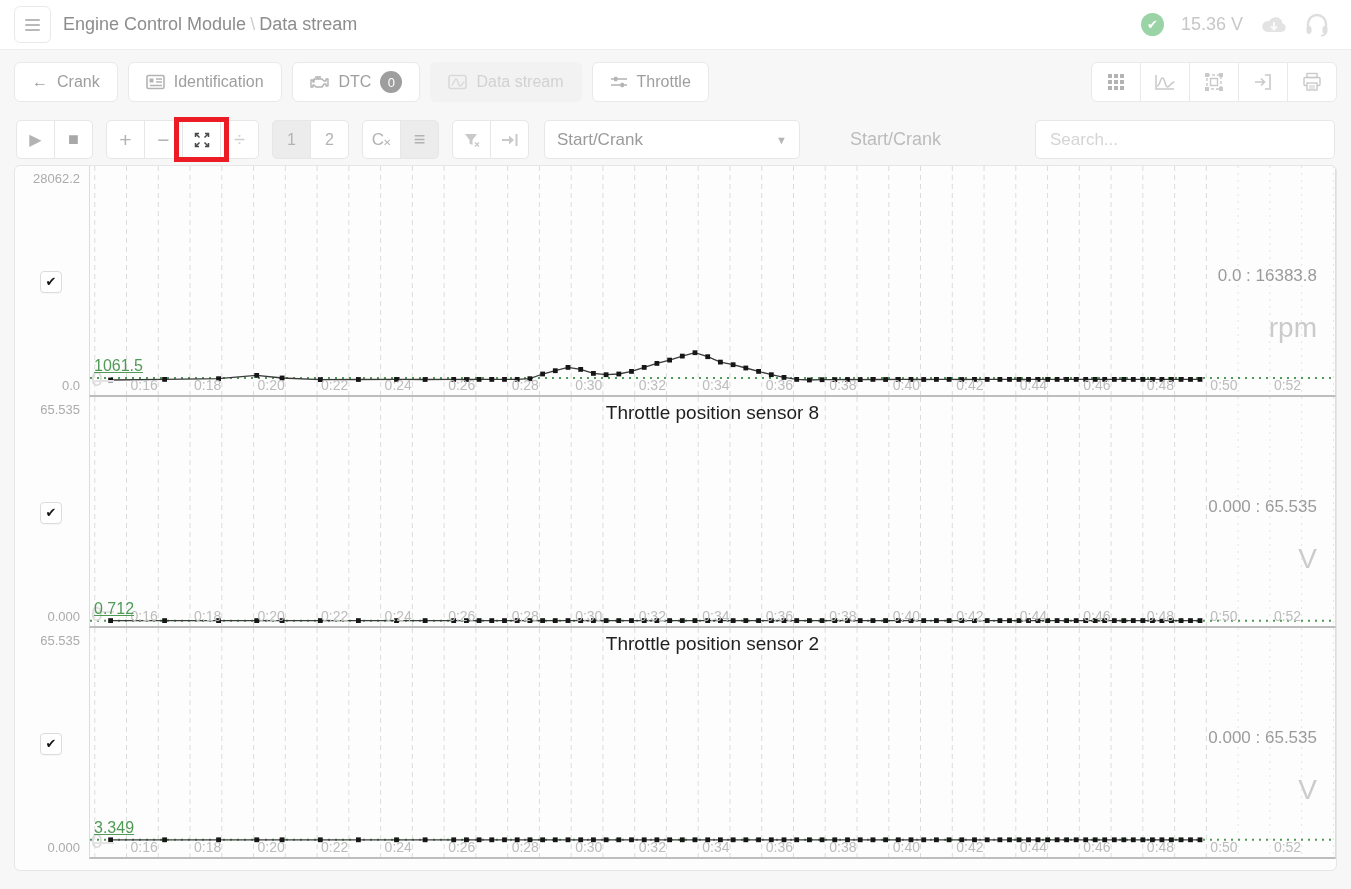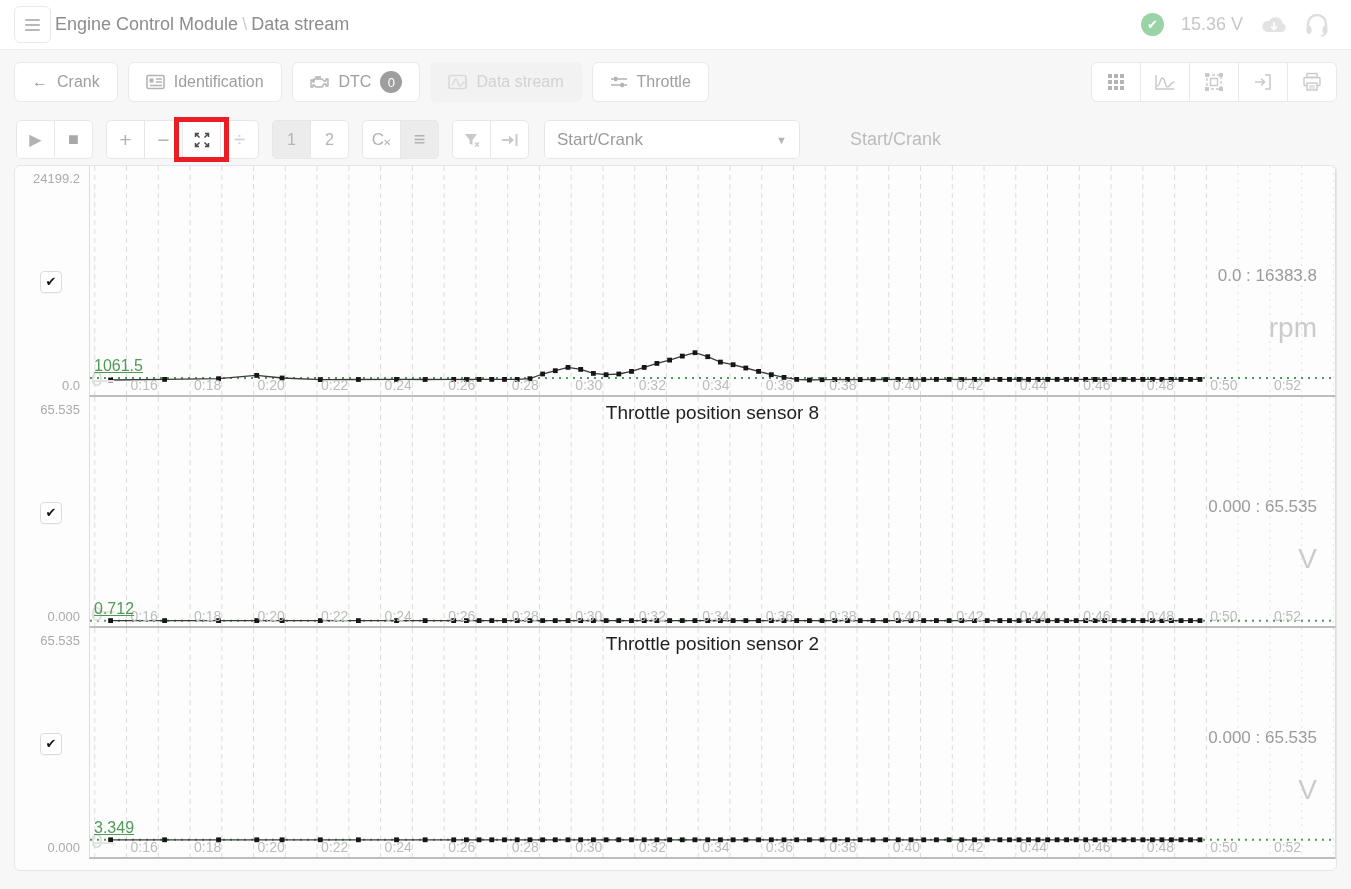--- a/index.html
+++ b/index.html
@@ -1,21 +1,21 @@
 <!DOCTYPE html>
 <html><head>
 <meta charset="utf-8">
 <style>
   html,body{margin:0;padding:0;}
   body{width:1351px;height:889px;background:#f7f7f7;font-family:"Liberation Sans",sans-serif;overflow:hidden;-webkit-font-smoothing:antialiased;}
   
   .header{height:50px;background:#ffffff;border-bottom:1px solid #ededed;display:flex;align-items:center;padding:0 22px 0 14px;box-sizing:border-box;}
   .burger-btn{width:35px;height:35px;border:1px solid #e9e9e9;border-radius:6px;background:#fff;display:flex;flex-direction:column;justify-content:center;align-items:center;gap:3px;cursor:pointer;}
   .burger-btn i{display:block;width:15px;height:2px;background:#b9b9b9;border-radius:1px;}
-  .crumb{margin-left:4px;font-size:18px;color:#8d8d8d;white-space:nowrap;}
+  .crumb{margin-left:12px;font-size:18px;color:#8d8d8d;white-space:nowrap;}
   .crumb .sep{color:#cccccc;padding:0 4px;}
   .header-right{margin-left:auto;display:flex;align-items:center;gap:17px;}
   .check-circle{width:23px;height:23px;border-radius:50%;background:#9ad3a5;color:#fff;font-size:13px;display:flex;align-items:center;justify-content:center;}
   .voltage{font-size:18px;color:#c7c7c7;}
   .hdr-ic{display:flex;align-items:center;}
   
   .tabbar{display:flex;align-items:center;padding:12px 14px 0 14px;gap:10px;}
   .tab{height:40px;display:flex;align-items:center;gap:9px;padding:0 17px;background:#fff;border:1px solid #e9e9e9;border-radius:6px;color:#9e9e9e;font-size:16px;box-sizing:border-box;cursor:pointer;white-space:nowrap;}
   .tab.active{background:#f2f2f2;border-color:#f2f2f2;color:#d2d2d2;}
   .tab svg{flex:none;}
@@ -239,27 +239,28 @@
           <path d="M8 2.5 L13 7 L8 11.5 z" fill="#c9c9c9"></path>
           <rect x="14.5" y="1" width="2" height="12" fill="#c9c9c9"></rect>
         </svg>
     </div>
   </div>
   <div class="dd">
     <span>Start/Crank</span>
     <span class="chev">▼</span>
   </div>
   <span class="pid-label">Start/Crank</span>
+  <input class="search" placeholder="Search..." style="">
 </div>
 
 <div class="card">
 
   <div class="chart-row">
     <div class="rail">
-      <span class="ymax">24199.2</span>
+      <span class="ymax">28062.2</span>
       <div class="cb">
           <span>✔</span>
         </div>
       <span class="ymin">0.0</span>
     </div>
     <div class="plot">
       <div class="range-lbl">0.0 : 16383.8</div>
       <div class="unit-lbl">rpm</div>
       <div class="val-lbl" style="bottom: 20.1241px;">1061.5</div>
       <div class="zero-lbl" style="top: 200.876px;">0</div>

